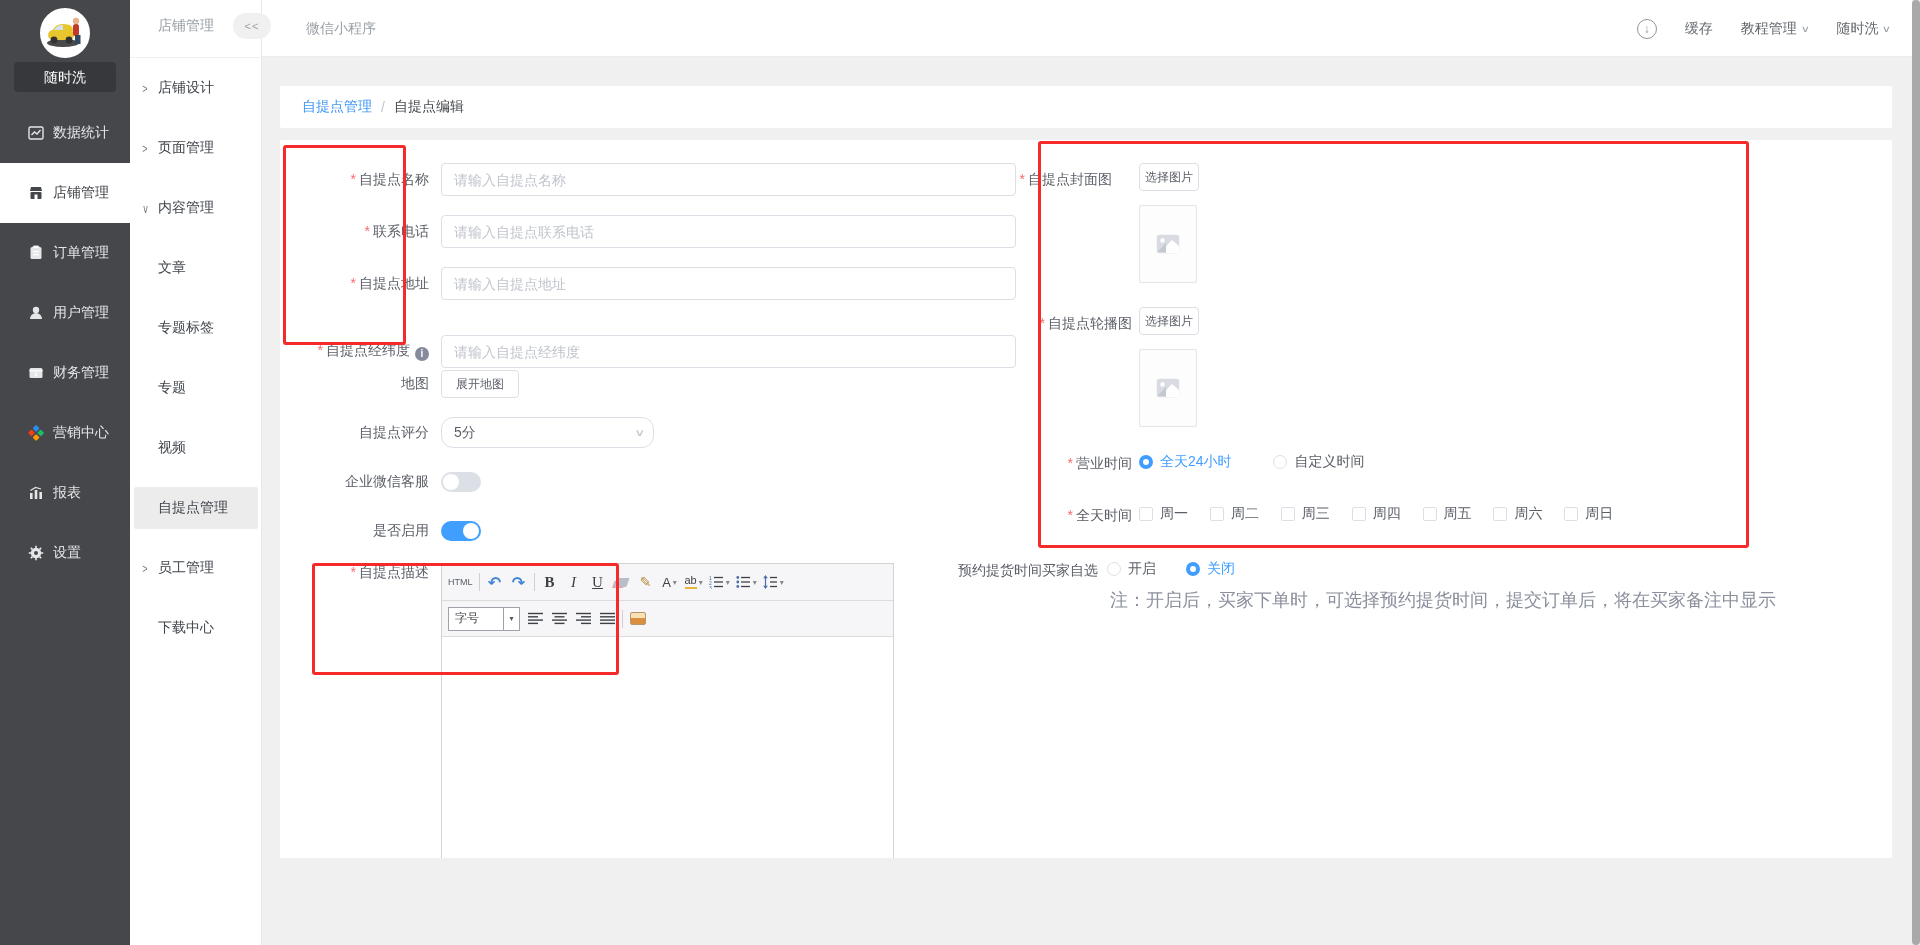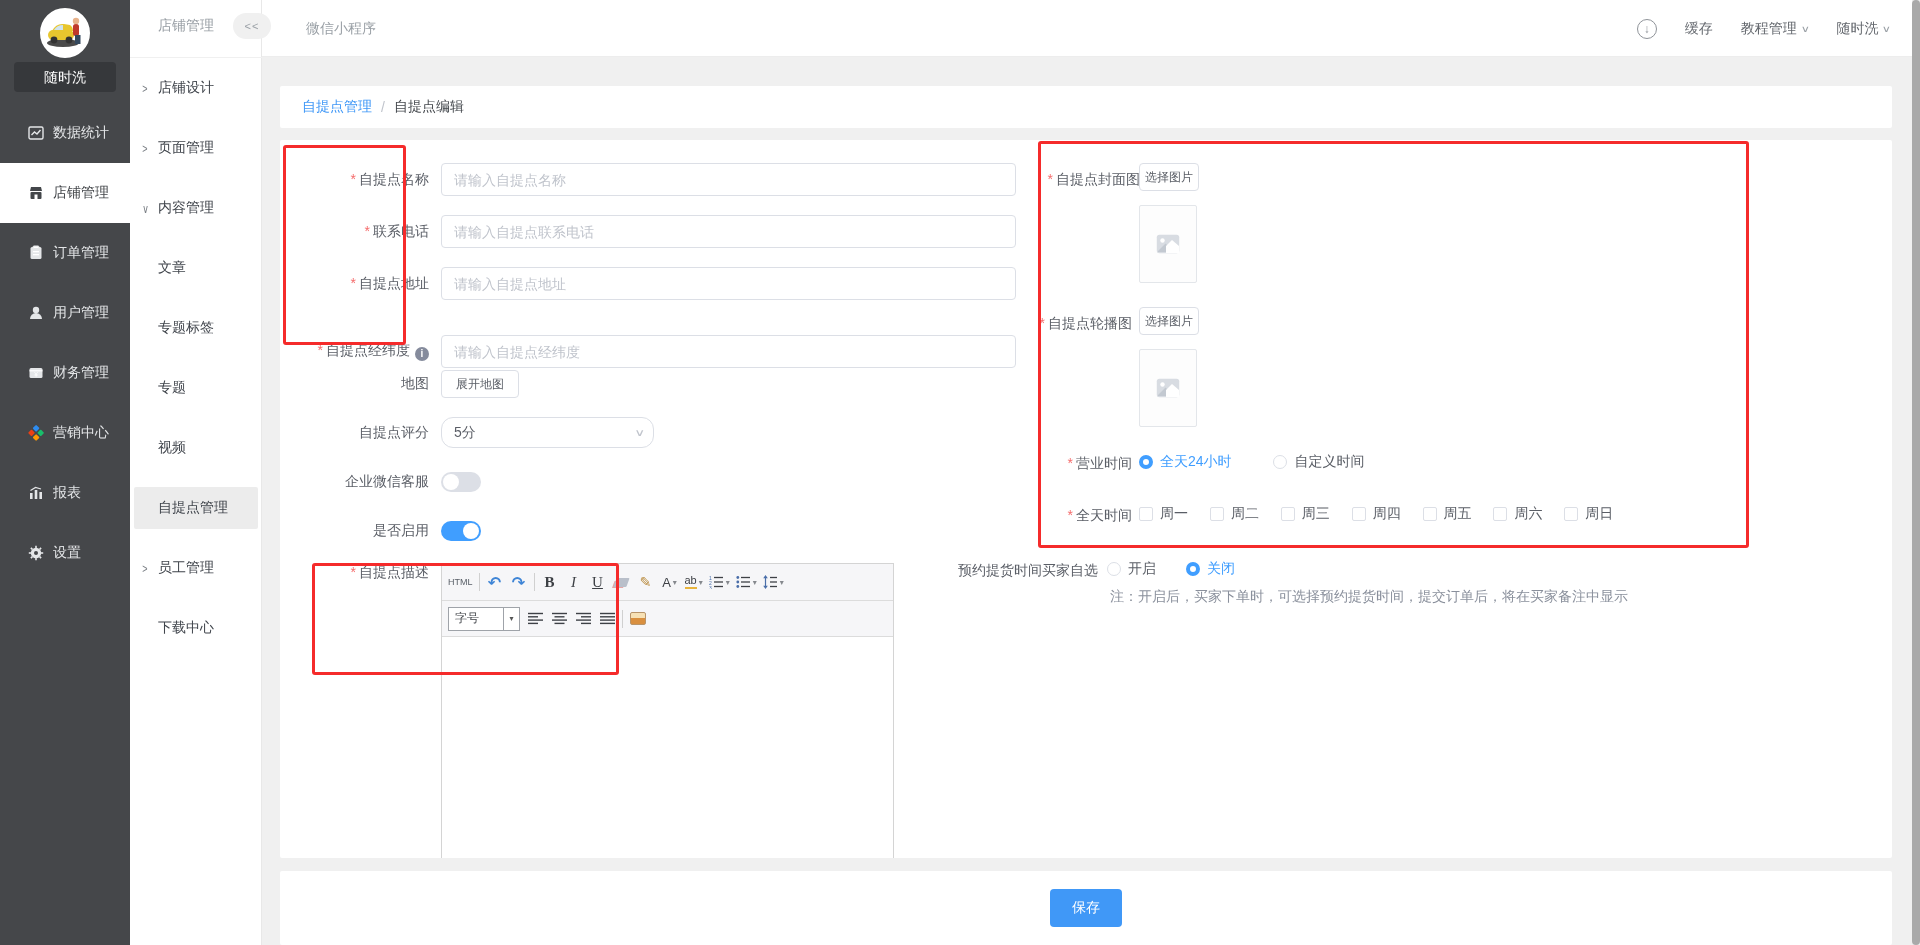--- a/index.html
+++ b/index.html
@@ -68,21 +68,21 @@
   
   .rlabel { position:absolute; width:252px; text-align:right; color:#5a5e66; white-space:nowrap; }
   .img-box { position:absolute; width:58px; height:78px; border:1px solid #e3e6ea; border-radius:2px; background:#fdfdfd; display:flex; align-items:center; justify-content:center; cursor:pointer; }
   .radio { display:inline-block; width:14px; height:14px; border-radius:50%; background:#fff; vertical-align:middle; cursor:pointer; }
   .radio.unchecked { border:1px solid #dcdfe6; }
   .radio.checked { border:4px solid #409eff; }
   .rlab { margin-left:7px; vertical-align:middle; cursor:pointer; }
   .rlab.sel { color:#409eff; }
   .rlab.unsel { color:#5a5e66; }
   .cbox { display:inline-block; width:14px; height:14px; border:1px solid #dcdfe6; border-radius:2px; background:#fff; vertical-align:middle; cursor:pointer; }
-  .note { position:absolute; color:#8a909c; font-size:14px; white-space:nowrap; }
+  .note { position:absolute; color:#8a909c; font-size:18px; white-space:nowrap; }
 
   
   .editor { position:absolute; left:161px; top:423px; width:453px; height:295px; border:1px solid #d4d4d4; border-bottom:none; background:#fff; }
   .etoolbar { display:flex; align-items:center; background:#f6f6f8; border-bottom:1px solid #dcdcdc; padding:0 6px; gap:6px; }
   .etoolbar.r1 { height:37px; }
   .etoolbar.r2 { height:36px; }
   .ebtn { display:inline-flex; align-items:center; justify-content:center; min-width:18px; height:22px; font-size:13px; color:#3e4146; cursor:pointer; }
   .ebtn.blue { color:#3f85d6; font-size:16px; font-weight:bold; }
   .ebtn.b { font-weight:bold; font-family:"Liberation Serif",serif; font-size:15px; }
   .ebtn.i { font-style:italic; font-family:"Liberation Serif",serif; font-size:15px; }
@@ -431,21 +431,21 @@
               </svg>
             </span>
           <span class="esep"></span>
           <span class="ebtn">
               <span class="imgbtn-ic"></span>
             </span>
         </div>
         <div class="ebody"></div>
       </div>
 
-      <div class="rlabel" style="left:608px; top:31px;"><span class="req">*</span><span>自提点封面图</span></div>
+      <div class="rlabel" style="left:580px; top:31px;"><span class="req">*</span><span>自提点封面图</span></div>
       <button class="ghost-btn pick-btn" style="position:absolute; left:859px; top:23px;">选择图片</button>
       <div class="img-box" style="left:859px; top:65px;">
         <svg width="24" height="20" viewBox="0 0 24 20">
             <rect x="0.8" y="0.8" width="22.4" height="18.4" rx="2.5" fill="#d8dce2"></rect>
             <circle cx="6.5" cy="6.5" r="2.2" fill="#ffffff"></circle>
             <path d="M2 17 L9.5 9.5 L15 15 V18 H2 Z" fill="#c3c9d1"></path>
             <path d="M23 12 L16 6 L10 12 V19 H23 Z" fill="#ffffff"></path>
           </svg>
       </div>
 
@@ -479,23 +479,20 @@
 
       <div class="rlabel" style="left:566px; top:422px; width:252px;">预约提货时间买家自选</div>
       <div style="position:absolute; left:827px; top:420px; white-space:nowrap;">
         <span class="radio unchecked"></span><span class="rlab unsel">开启</span>
         <span class="radio checked" style="margin-left:26px;"></span><span class="rlab sel">关闭</span>
       </div>
       <div class="note" style="left:830px; top:448px;">注：开启后，买家下单时，可选择预约提货时间，提交订单后，将在买家备注中显示</div>
 
     </div>
 
-    <div class="card save-card">
-      <button class="save-btn">保存</button>
-    </div>
   </main>
 
   <div class="ann" id="ann1"></div>
   <div class="ann" id="ann2"></div>
   <div class="ann" id="ann3"></div>
 
   <div class="scrollbar">
     <div class="scroll-thumb"></div>
   </div>
 

